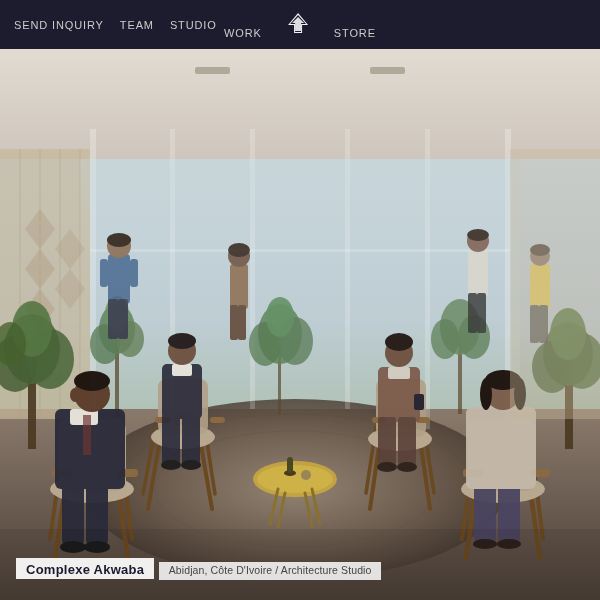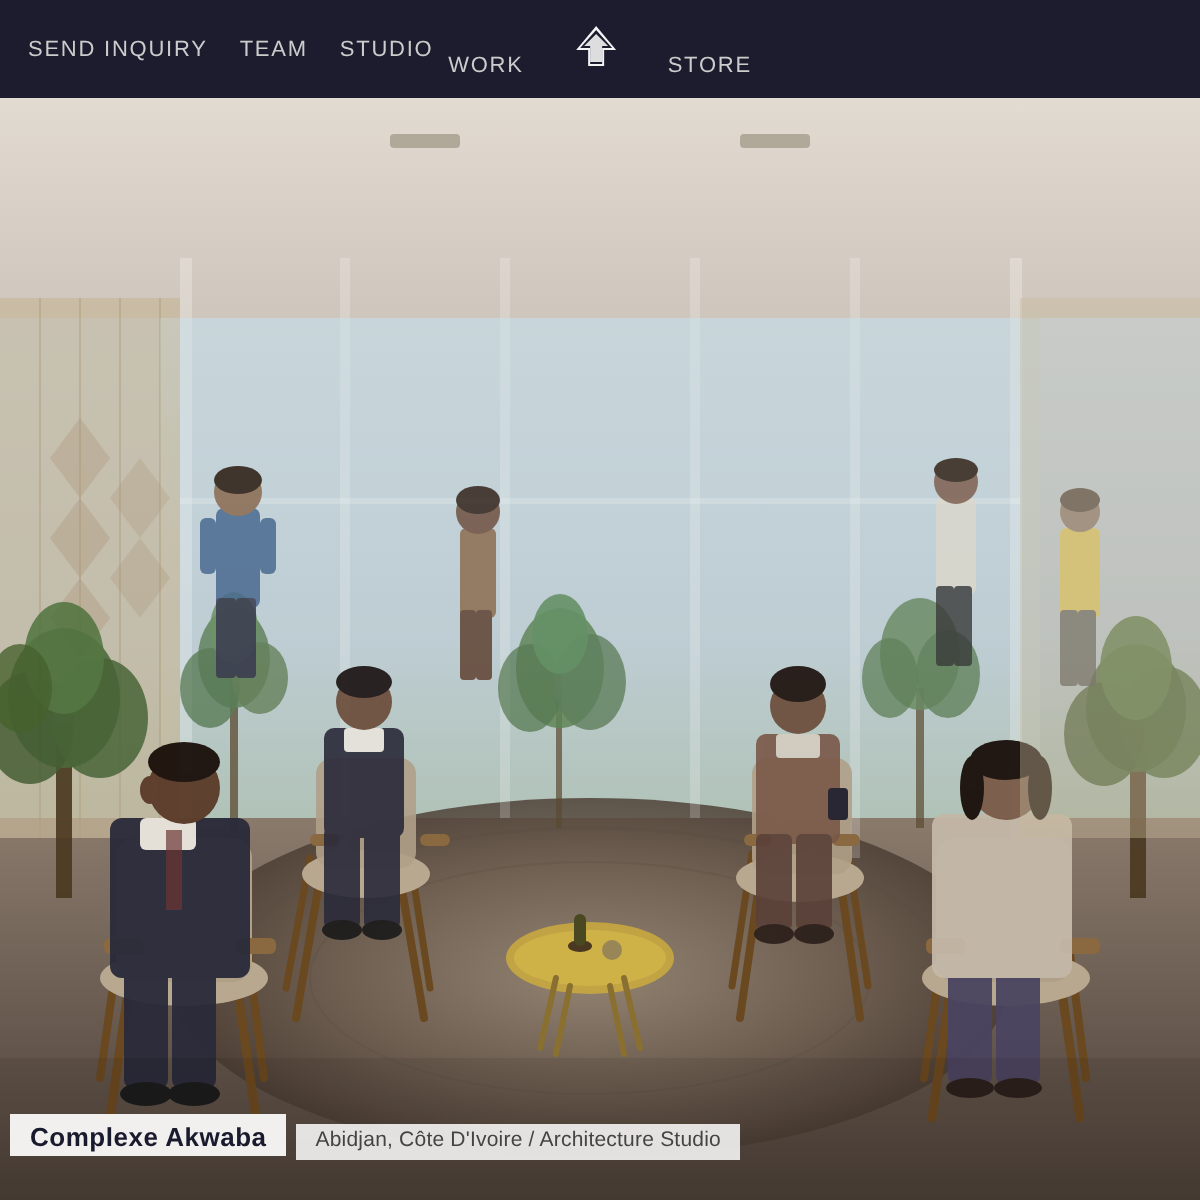--- a/index.html
+++ b/index.html
@@ -106,21 +106,21 @@
       width: 100%;
       height: 100%;
       position: relative;
       background: linear-gradient(180deg, #d9cfc4 0%, #c8bfb0 15%, #b5a98e 30%, #9e9280 50%, #7a6e60 80%, #5a504a 100%);
     }
 
     
     .caption {
       position: absolute;
       bottom: 20px;
-      left: 5px;
+      left: 16px;
       z-index: 5;
     }
 
     .caption-title {
       background: rgba(255,255,255,0.92);
       color: #1a1a2e;
       font-size: 13px;
       font-weight: 700;
       padding: 4px 10px 2px;
       letter-spacing: 0.02em;

